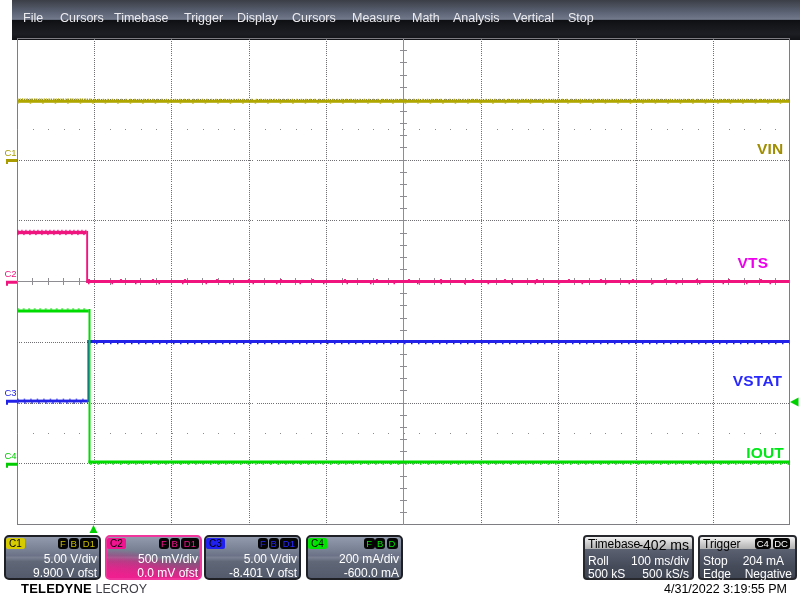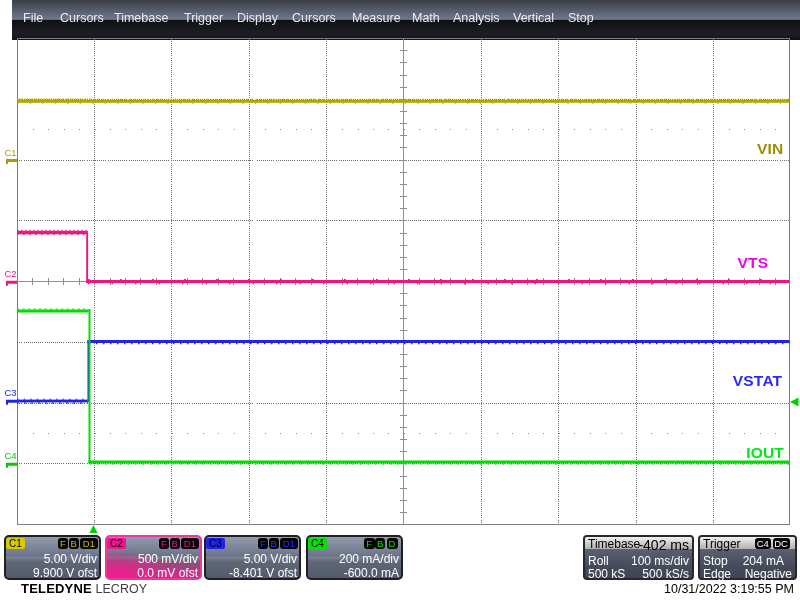--- a/index.html
+++ b/index.html
@@ -158,13 +158,13 @@
   <div class="ihdr">
       <span style="position:absolute;left:3px;top:0;font-size:12px">Trigger</span>
     <span class="mchip" style="left:54.5px;top:1px;width:16.5px;color:#fff">C4</span>
     <span class="mchip" style="left:72.5px;top:1px;width:17px;color:#fff">DC</span>
     </div>
   <div class="irow" style="top:17px">Stop<span style="position:absolute;right:8px">204&nbsp;mA</span></div>
   <div class="irow" style="top:30px">Edge<span style="position:absolute;right:0">Negative</span></div>
 </div>
 
 <div id="logo"><b style="font-size:13px;letter-spacing:.2px">TELEDYNE</b> <span style="color:#3e3e46;font-size:12.5px">LECROY</span></div>
-<div id="stamp">10/31/2022 3:19:55 PM</div>
+<div id="stamp">4/31/2022 3:19:55 PM</div>
 
 </body></html>

